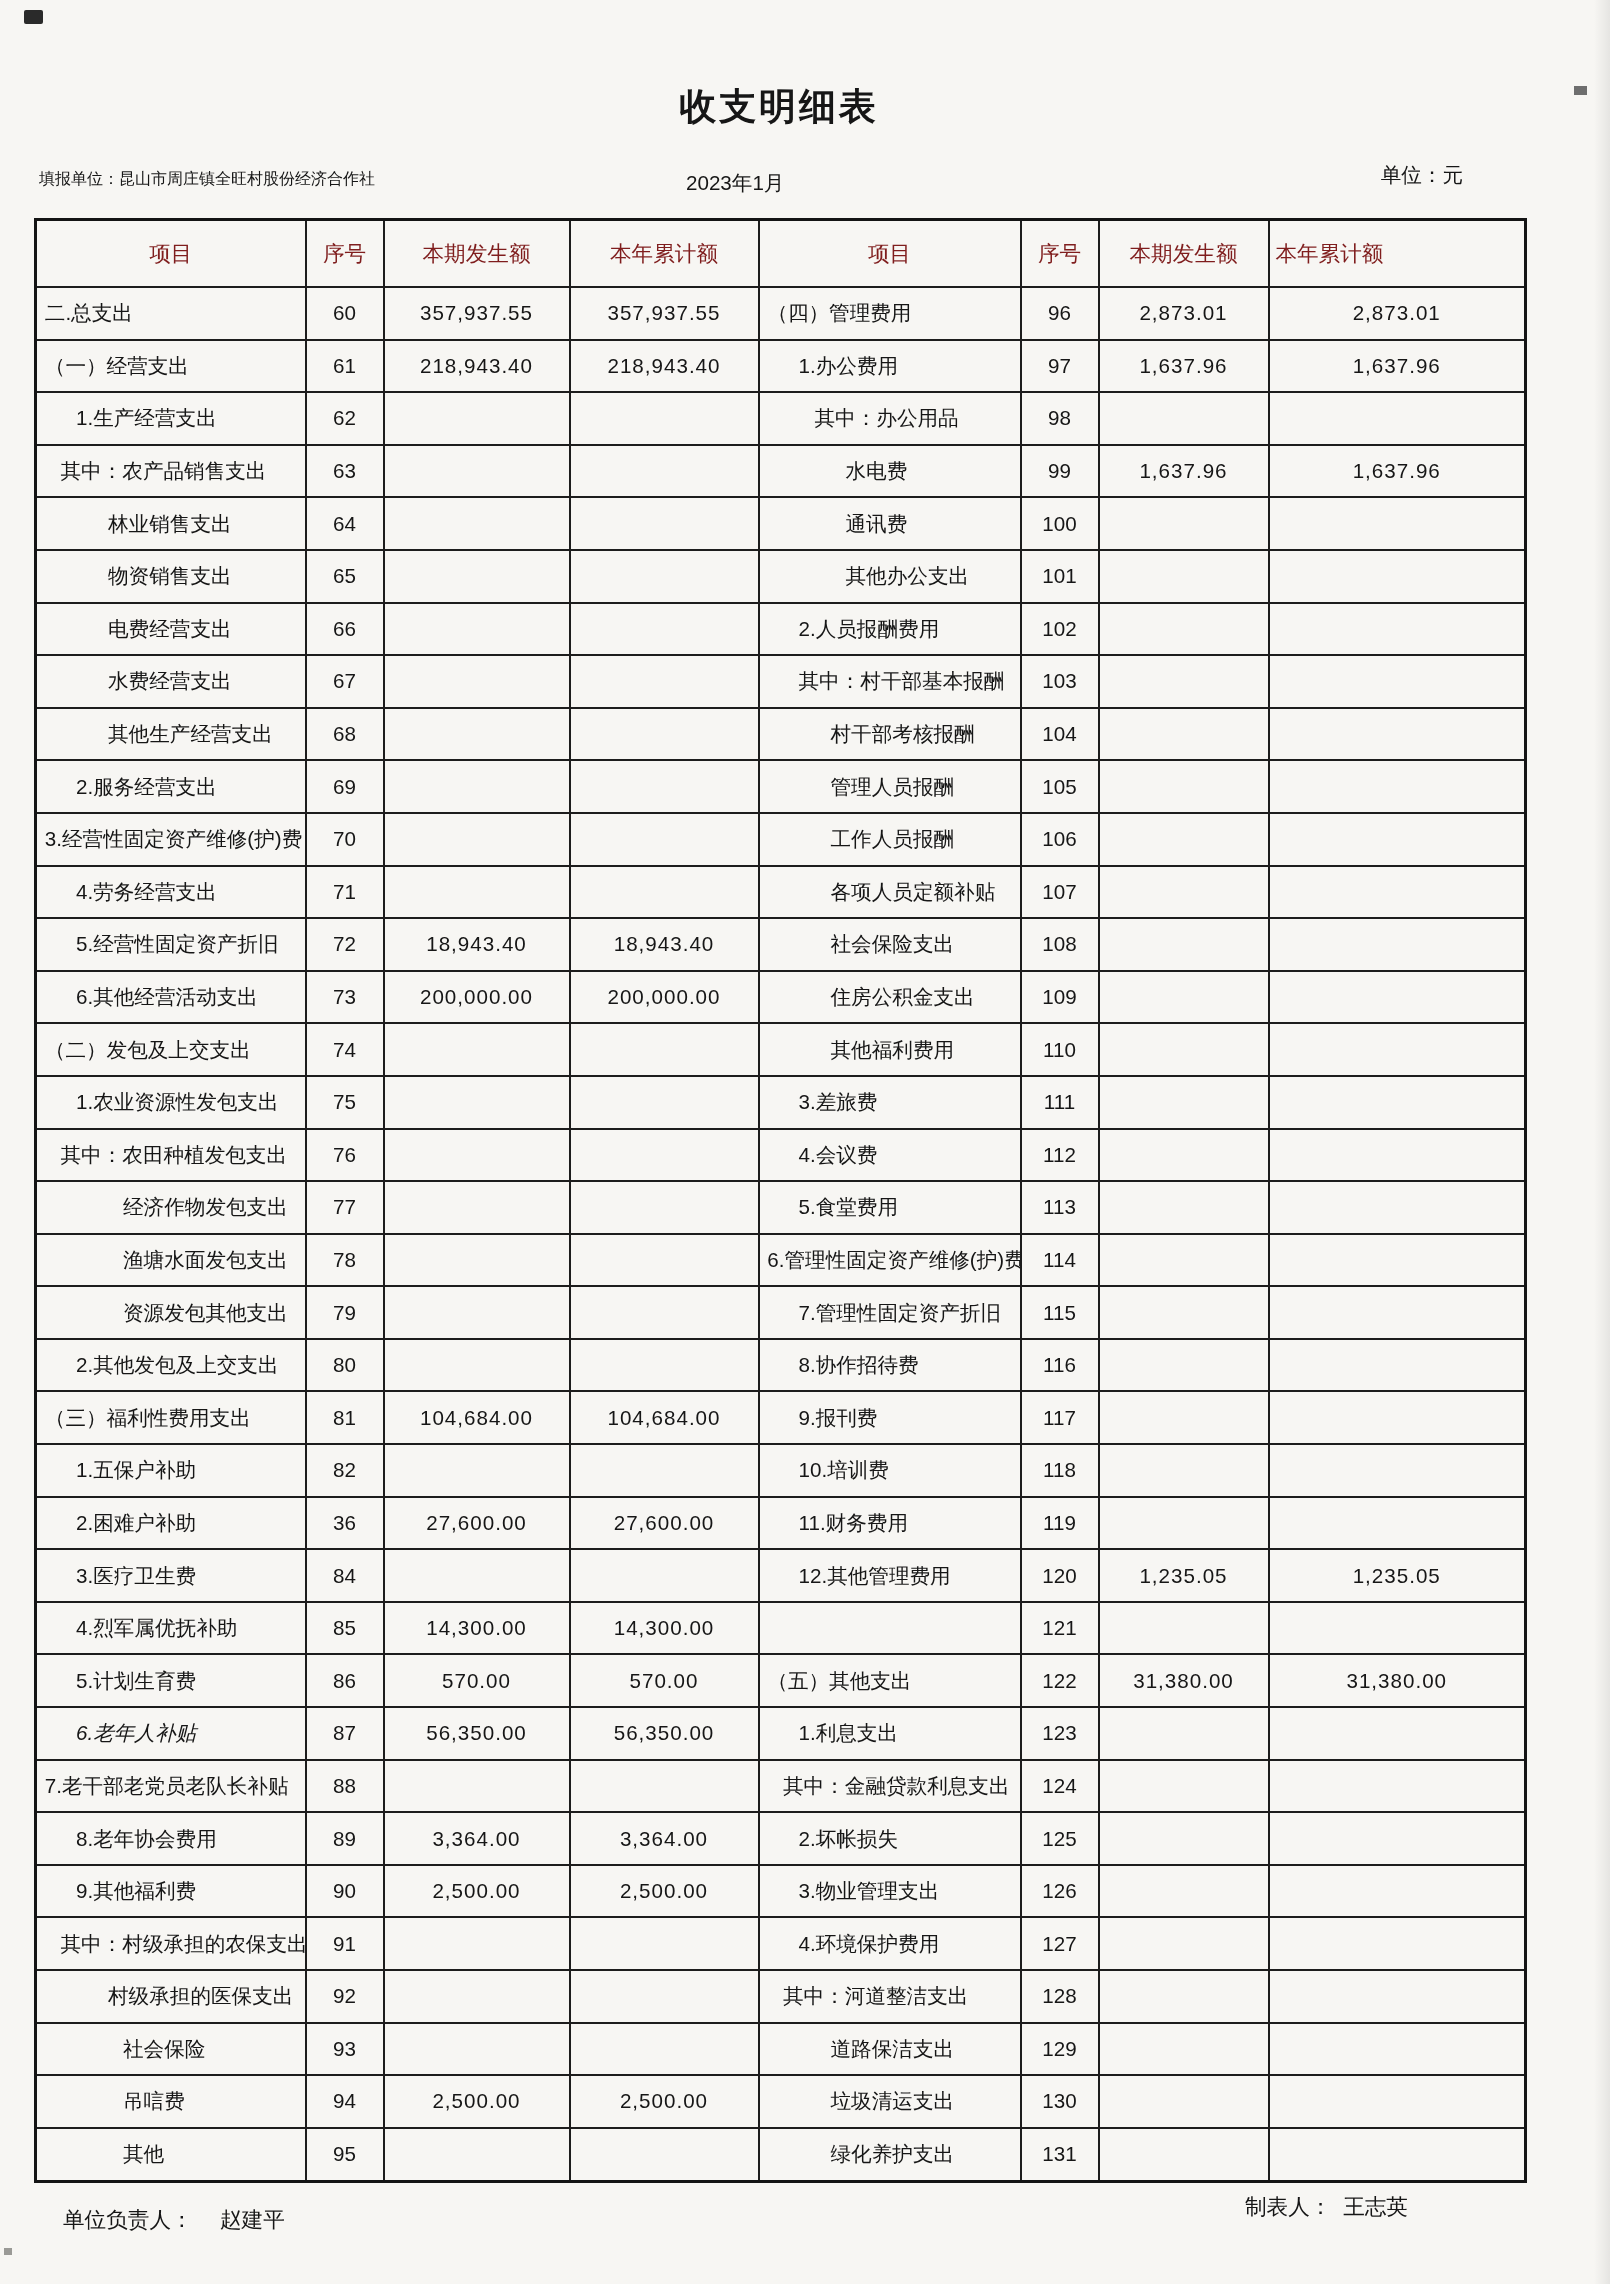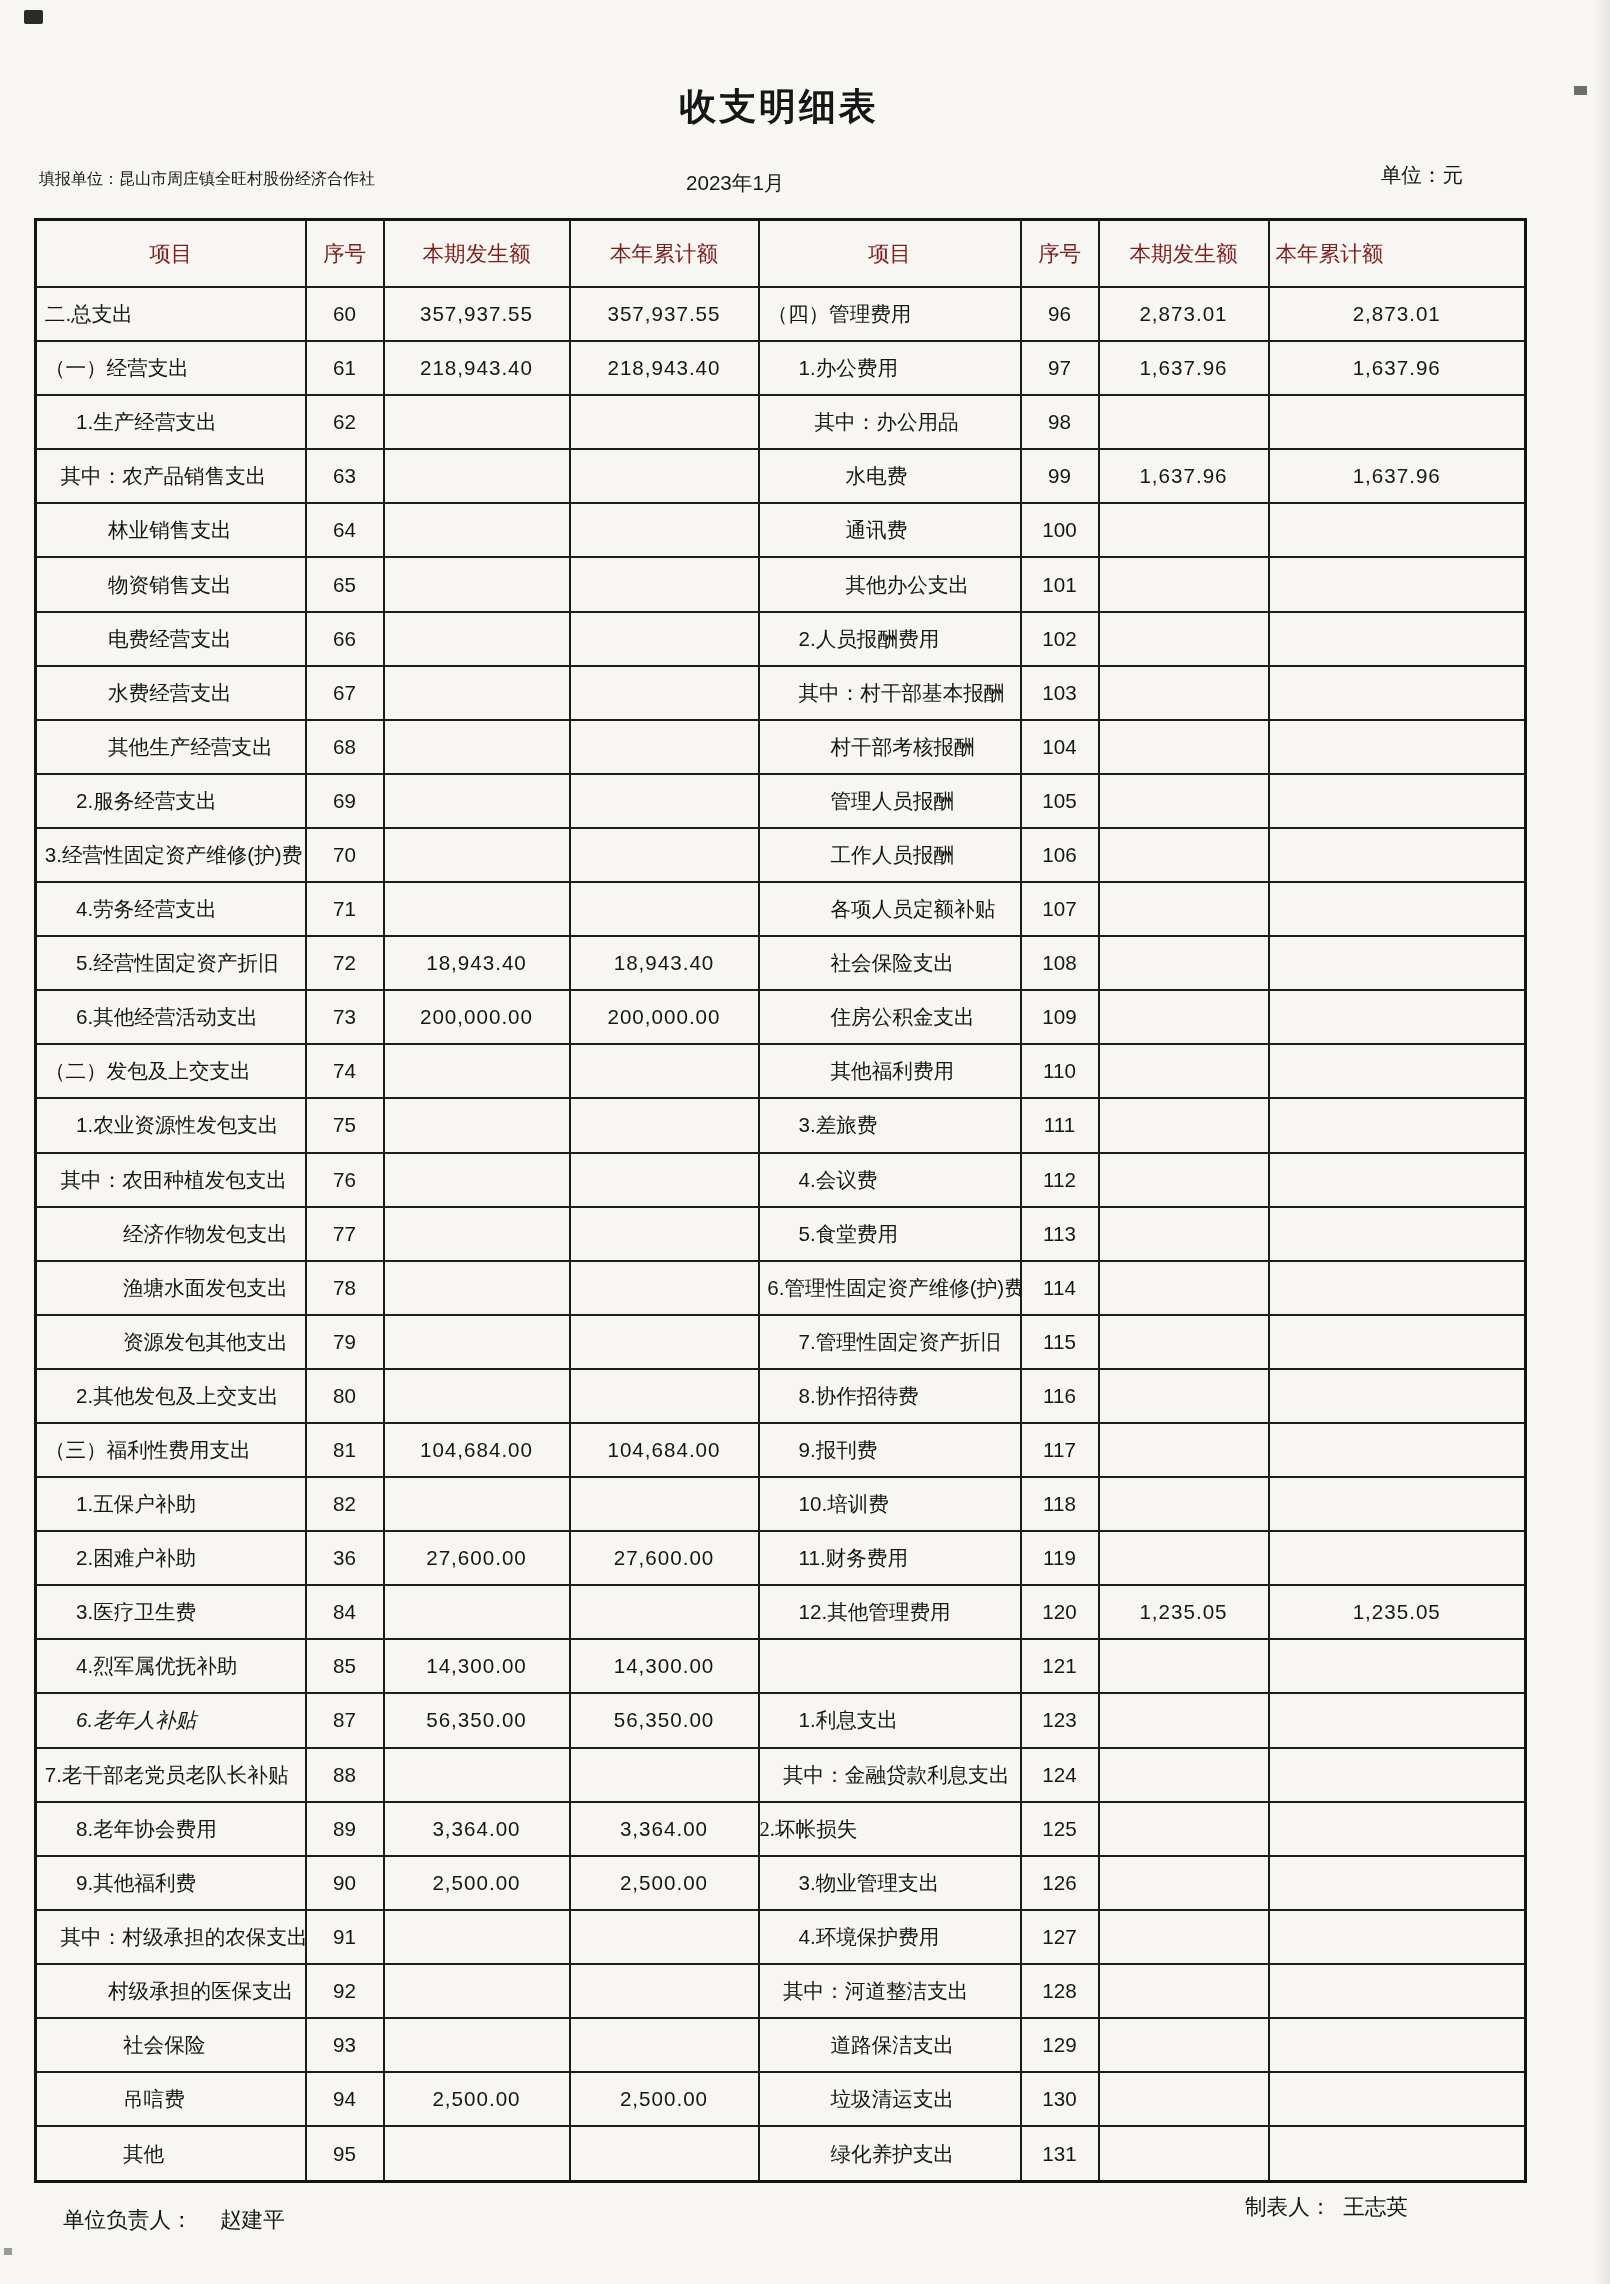--- a/index.html
+++ b/index.html
@@ -346,20 +346,30 @@
           <td class="td-item" style="padding-left: 39px;">4.烈军属优抚补助</td>
           <td class="td-seq">85</td>
           <td class="td-amt">14,300.00</td>
           <td class="td-amt">14,300.00</td>
           <td class="td-item" style="padding-left: 7.8px;"></td>
           <td class="td-seq">121</td>
           <td class="td-amt"></td>
           <td class="td-amt"></td>
         </tr>
         <tr>
+          <td class="td-item" style="padding-left: 39px;">5.计划生育费</td>
+          <td class="td-seq">86</td>
+          <td class="td-amt">570.00</td>
+          <td class="td-amt">570.00</td>
+          <td class="td-item" style="padding-left: 7.8px;">（五）其他支出</td>
+          <td class="td-seq">122</td>
+          <td class="td-amt">31,380.00</td>
+          <td class="td-amt">31,380.00</td>
+        </tr>
+        <tr>
           <td class="td-item" style="padding-left: 39px; font-style: italic;">6.老年人补贴</td>
           <td class="td-seq">87</td>
           <td class="td-amt">56,350.00</td>
           <td class="td-amt">56,350.00</td>
           <td class="td-item" style="padding-left: 39px;">1.利息支出</td>
           <td class="td-seq">123</td>
           <td class="td-amt"></td>
           <td class="td-amt"></td>
         </tr>
         <tr>
@@ -370,21 +380,21 @@
           <td class="td-item" style="padding-left: 23.5px;">其中：金融贷款利息支出</td>
           <td class="td-seq">124</td>
           <td class="td-amt"></td>
           <td class="td-amt"></td>
         </tr>
         <tr>
           <td class="td-item" style="padding-left: 39px;">8.老年协会费用</td>
           <td class="td-seq">89</td>
           <td class="td-amt">3,364.00</td>
           <td class="td-amt">3,364.00</td>
-          <td class="td-item" style=" font-family: Liberation Serif, serif;">2.坏帐损失</td>
+          <td class="td-item" style="padding-left: 39px;">2.坏帐损失</td>
           <td class="td-seq">125</td>
           <td class="td-amt"></td>
           <td class="td-amt"></td>
         </tr>
         <tr>
           <td class="td-item" style="padding-left: 39px; margin-top: 6px;">9.其他福利费</td>
           <td class="td-seq">90</td>
           <td class="td-amt">2,500.00</td>
           <td class="td-amt">2,500.00</td>
           <td class="td-item" style="padding-left: 39px;">3.物业管理支出</td>

